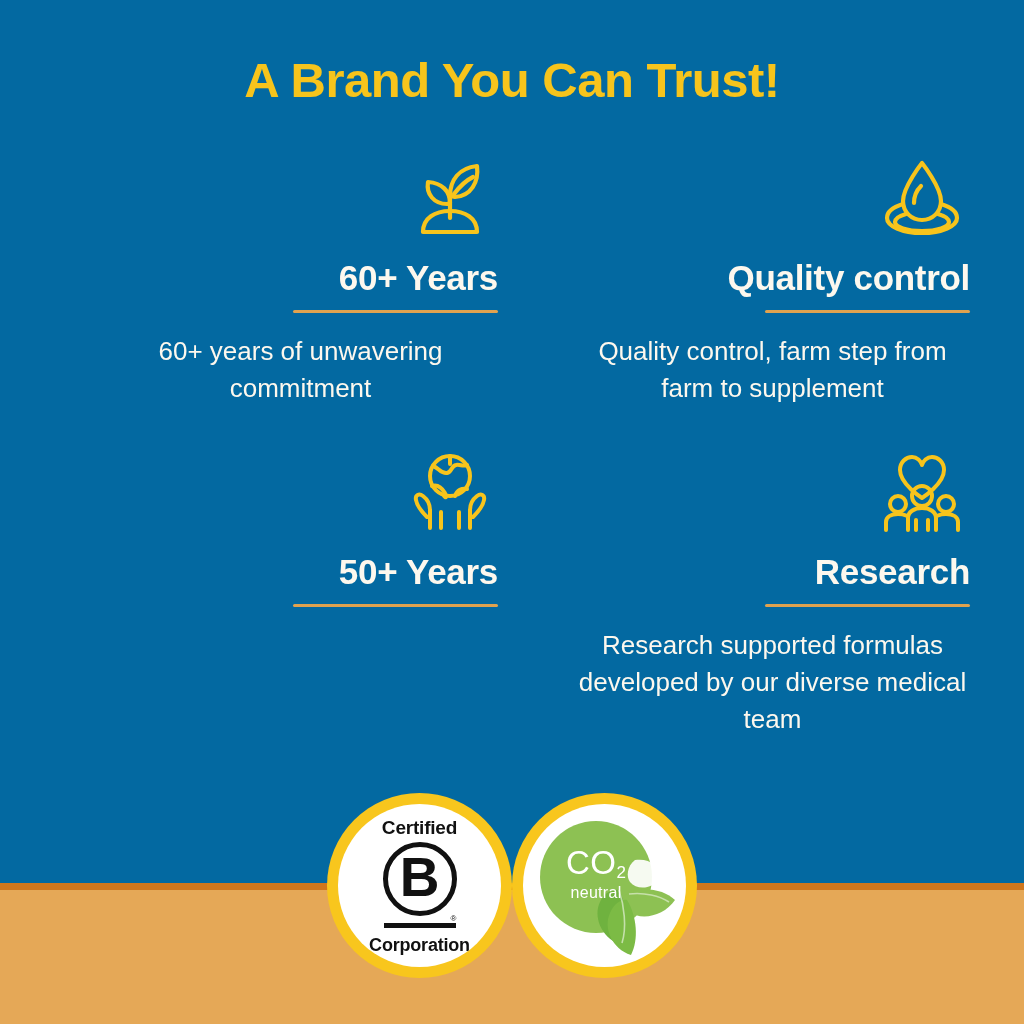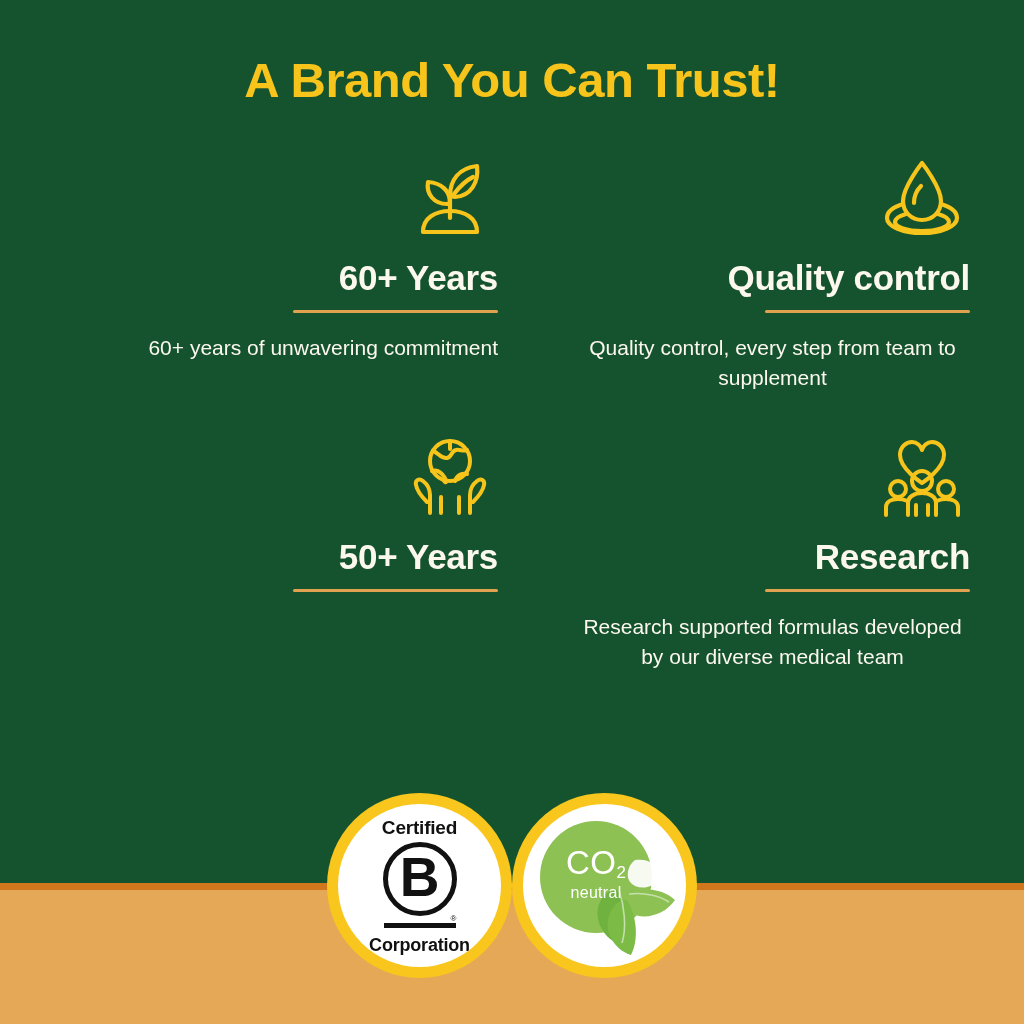--- a/index.html
+++ b/index.html
@@ -10,21 +10,21 @@
     width: 1024px;
     height: 1024px;
     font-family: "Liberation Sans", sans-serif;
     overflow: hidden;
   }
 
   #poster {
     position: relative;
     width: 1024px;
     height: 1024px;
-    background: #14532d;
+    background: #0369a1;
     overflow: hidden;
   }
 
   
   #ground-band {
     position: absolute;
     left: 0;
     right: 0;
     bottom: 0;
     height: 134px;
@@ -96,21 +96,21 @@
   .cell-divider {
     margin-top: 13px;
     width: 205px;
     height: 3px;
     background: #e0a24f;
     border-radius: 2px;
   }
 
   .cell-body {
     margin-top: 20px;
-    font-size: 21px;
+    font-size: 26px;
     font-weight: normal;
     color: #fdf8ee;
     line-height: 1.43;
     max-width: 395px;
   }
 
   
   #badges {
     position: absolute;
     left: 0;
@@ -273,21 +273,21 @@
       <div class="cell-icon">
         <svg width="92" height="84" viewBox="0 0 92 84" fill="none" stroke="#f7c41c" stroke-width="4.2" stroke-linecap="round" stroke-linejoin="round">
           <path d="M46 7 C46 7 27 31 27 45 C27 56 35.5 64 46 64 C56.5 64 65 56 65 45 C65 31 46 7 46 7 Z"></path>
           <path d="M38 47 C38 39 41 34 45 30"></path>
           <path d="M27 48 C17 51 11 56 11 62 C11 70 26 77 46 77 C66 77 81 70 81 62 C81 56 75 51 65 48"></path>
           <path d="M30 58 C23 60 19 63 19 66 C19 71 31 75 46 75 C61 75 73 71 73 66 C73 63 69 60 62 58"></path>
         </svg>
       </div>
       <div class="cell-heading">Quality control</div>
       <div class="cell-divider"></div>
-      <div class="cell-body">Quality control, every step from team to supplement</div>
+      <div class="cell-body">Quality control, farm step from farm to supplement</div>
     </div>
 
     <div class="cell">
       <div class="cell-icon">
         <svg width="86" height="84" viewBox="0 0 86 84" fill="none" stroke="#f7c41c" stroke-width="4" stroke-linecap="round" stroke-linejoin="round">
           <circle cx="43" cy="26" r="20"></circle>
           <path d="M26 16 C32 18 34 24 40 23 C45 22 44 16 49 15 C53 14 56 17 60 15"></path>
           <path d="M25 36 C31 34 35 38 38 43 C40 46 39 49 37 46"></path>
           <path d="M48 46 C50 40 55 38 60 39"></path>
           <path d="M43 6 L43 14"></path>

